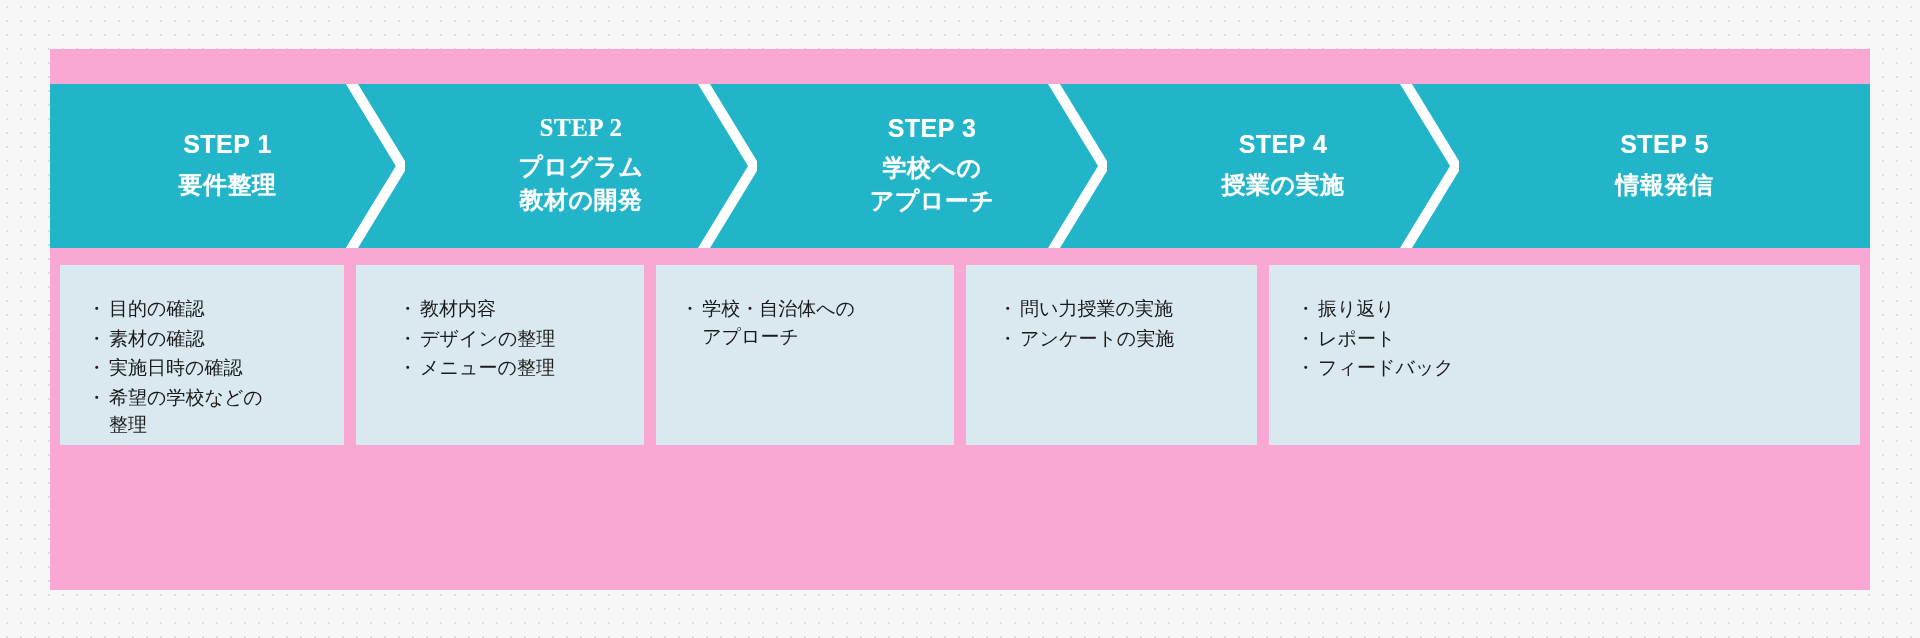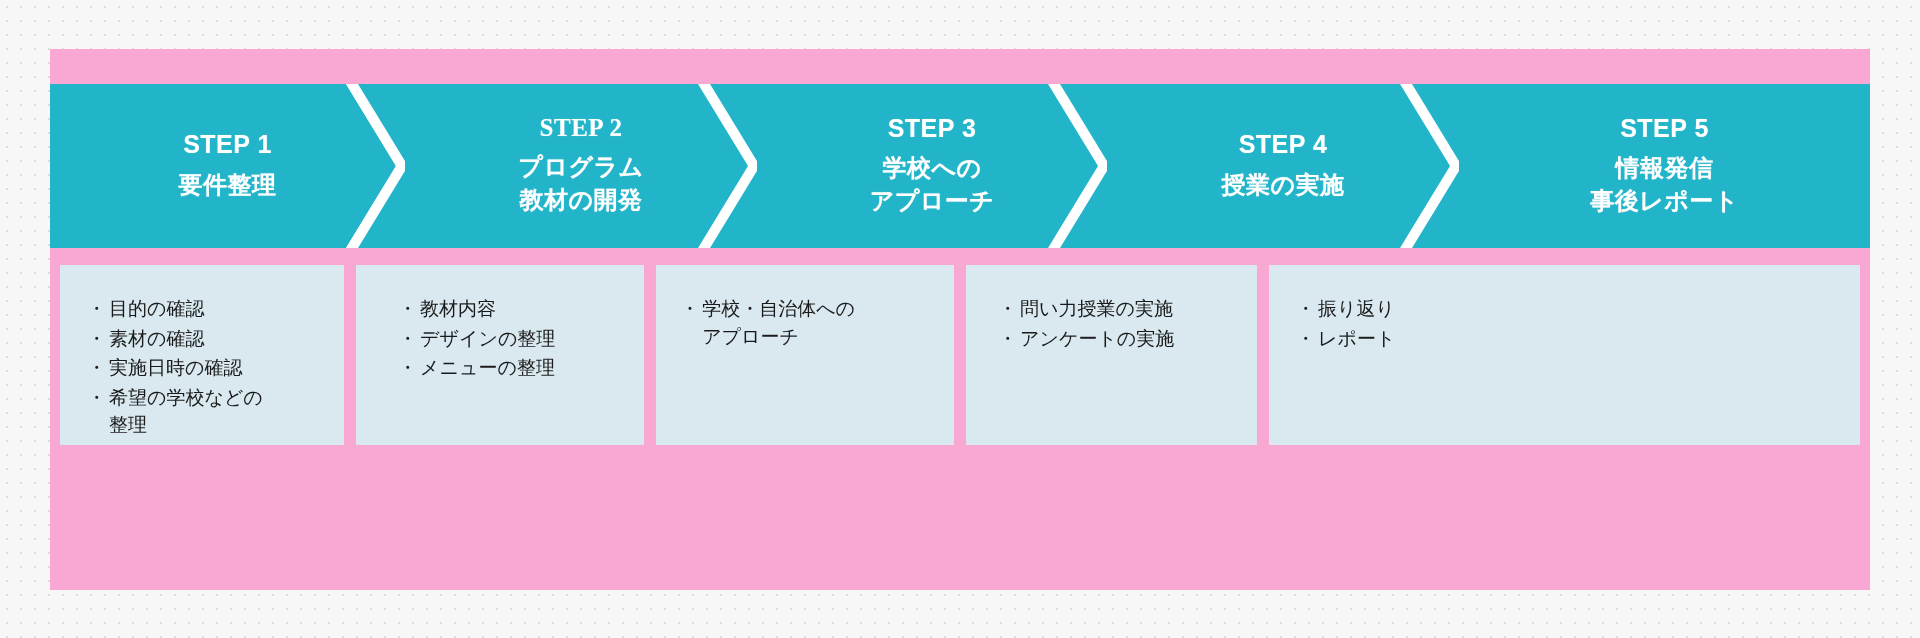--- a/index.html
+++ b/index.html
@@ -182,21 +182,20 @@
       </div>
       <svg class="notch" viewBox="0 0 60 164" preserveAspectRatio="none">
         <path d="M0,0 L12,0 L62,82 L12,164 L0,164 L50,82 Z" fill="#ffffff"></path>
       </svg>
     </div>
 
     <div class="step s5">
       <div class="step-num">STEP 5</div>
       <div class="step-title">
         <span class="ln">情報発信</span>
-        <span class="ln">事後レポート</span>
       </div>
     </div>
 
   </div>
 
   <div class="details-row">
 
     <div class="detail-box d1">
       <ul class="detail-list">
         <li>目的の確認</li>
@@ -226,18 +225,19 @@
       <ul class="detail-list">
         <li>問い力授業の実施</li>
         <li>アンケートの実施</li>
       </ul>
     </div>
 
     <div class="detail-box d5">
       <ul class="detail-list">
         <li>振り返り</li>
         <li>レポート</li>
+        <li>フィードバック</li>
       </ul>
     </div>
 
   </div>
 
 </div>
 
 </body></html>

